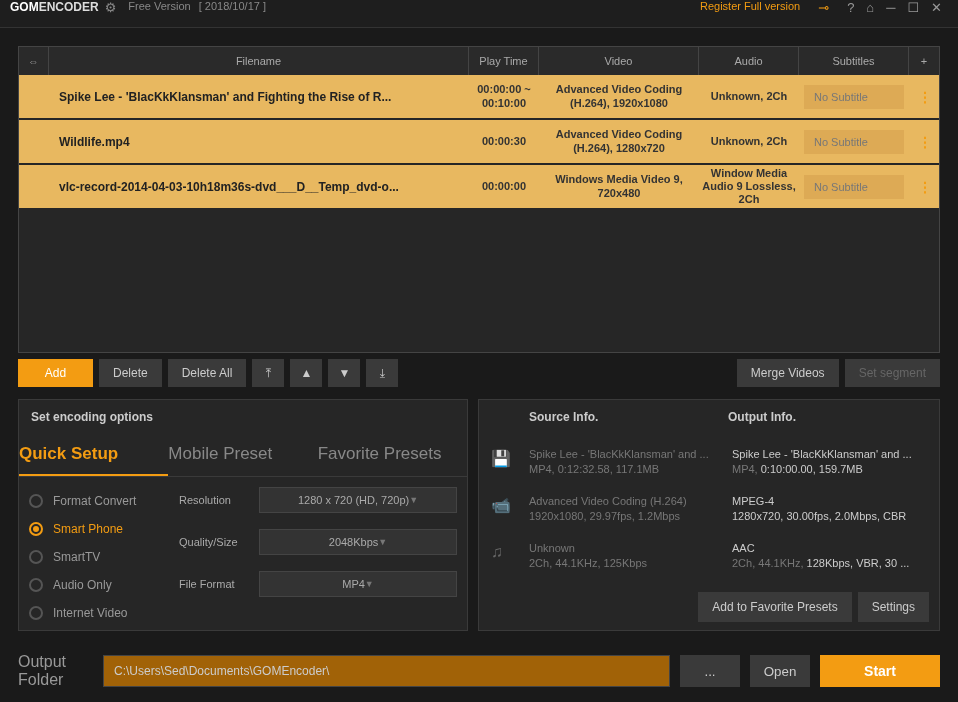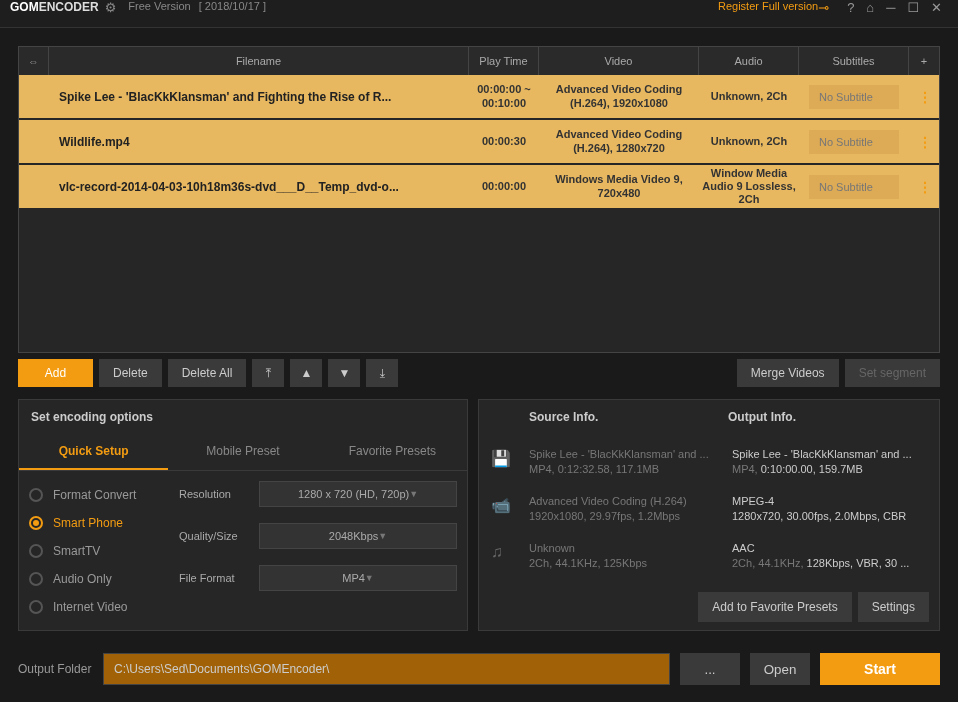--- a/index.html
+++ b/index.html
@@ -6,21 +6,21 @@
 body { background:#1a1a1a; width:958px; height:702px; overflow:hidden; color:#999; font-size:12px; }
 
 
 .titlebar { height:28px; background:#1e1e1e; display:flex; align-items:flex-start; padding:0 10px; border-bottom:1px solid #333; }
 .titlebar .logo { color:#ddd; font-size:12px; font-weight:bold; margin-right:6px; }
 .titlebar .logo b { color:#fff; }
 .titlebar .gear { color:#888; margin-right:12px; cursor:pointer; font-size:13px;}
 .titlebar .freever { color:#888; font-size:11px; margin-right:8px;}
 .titlebar .date { color:#888; font-size:11px;}
 .titlebar .spacer { flex:1; }
-.titlebar .register { color:#f39c12; font-size:11px; margin-right:0; cursor:pointer;}
+.titlebar .register { color:#f39c12; font-size:11px; margin-right:18px; cursor:pointer;}
 .titlebar .key-icon { color:#f39c12; margin-right:12px; font-size:13px;}
 .titlebar .tb-icon { color:#999; margin:0 6px; cursor:pointer; font-size:13px;}
 
 
 .main { padding:18px 18px 10px 18px; }
 
 
 .filetable { border:1px solid #444; }
 .ft-header { display:flex; height:28px; background:#2a2a2a; color:#aaa; font-size:11px; }
 .ft-header > div { display:flex; align-items:center; justify-content:center; border-right:1px solid #444;}
@@ -34,39 +34,39 @@
 .ft-body { height:277px; background:#262626; overflow:hidden;}
 .ft-row { display:flex; height:45px; background:#e8b860; color:#333; font-size:11px; border-bottom:2px solid #262626; align-items:center;}
 .ft-row > div { display:flex; align-items:center; justify-content:center; height:100%; padding:2px;}
 .ft-row .ft-col-link { width:30px;}
 .ft-row .ft-col-name { flex:1; justify-content:flex-start; padding-left:10px; font-weight:bold; color:#222; font-size:12px; white-space:nowrap; overflow:hidden; text-overflow:ellipsis;}
 .ft-row .ft-col-play { width:70px; font-weight:bold; color:#333; text-align:center; line-height:1.2;}
 .ft-row .ft-col-video { width:160px; font-weight:bold; color:#333; text-align:center; line-height:1.2;}
 .ft-row .ft-col-audio { width:100px; font-weight:bold; color:#333; text-align:center; line-height:1.2;}
 .ft-row .ft-col-sub { width:110px;}
 .ft-row .ft-col-plus { width:30px; color:#f39c12;}
-.sub-btn { background:#ddaa55; border:none; padding:6px 10px; color:#777; font-size:11px; width:90px; text-align:left;}
+.sub-btn { background:#ddaa55; border:none; padding:6px 10px; color:#777; font-size:11px; width:100px; text-align:left;}
 .dots-v { color:#f39c12; font-size:14px; font-weight:bold; letter-spacing:-2px;}
 
 
 .actionbar { display:flex; margin-top:6px; gap:6px; align-items:center;}
 .btn { height:28px; padding:0 14px; background:#3a3a3a; color:#ccc; border:none; font-size:12px; cursor:pointer; display:flex; align-items:center; justify-content:center;}
 .btn-orange { background:#f39c12; color:#fff; }
 .btn-sq { width:32px; padding:0;}
 .btn-disabled { color:#666;}
 .actionbar .spacer{flex:1;}
 
 
 .enc-row { display:flex; gap:10px; margin-top:12px;}
 .panel { background:#262626; border:1px solid #3a3a3a; }
 .panel-left { width:450px; height:232px;}
 .panel-right { flex:1; height:232px;}
 .panel-title { padding:10px 12px; color:#ccc; font-size:12px; font-weight:bold;}
 .tabs { display:flex; border-bottom:1px solid #3a3a3a;}
-.tab { flex:1; text-align:center; padding:10px 0; color:#888; font-size:12px; cursor:pointer;}
+.tab { flex:1; text-align:left; padding:10px 0; color:#888; font-size:17px; cursor:pointer;}
 .tab.active { color:#f39c12; border-bottom:2px solid #f39c12; font-weight:bold;}
 .quick-body { display:flex; padding:10px;}
 .radio-col { width:150px;}
 .radio-item { display:flex; align-items:center; padding:7px 0; color:#999; cursor:pointer;}
 .radio-item .r { width:14px; height:14px; border-radius:50%; border:2px solid #555; margin-right:10px; display:flex;align-items:center;justify-content:center;}
 .radio-item.active { color:#f39c12;}
 .radio-item.active .r { border-color:#f39c12;}
 .radio-item.active .r::after { content:''; width:6px;height:6px;background:#f39c12;border-radius:50%;}
 .form-col { flex:1;}
 .form-row { display:flex; align-items:center; margin-bottom:16px;}
@@ -82,21 +82,21 @@
 .info-row { display:flex; align-items:flex-start; padding:8px 0;}
 .info-row .icon { width:38px; color:#666; font-size:16px; padding-top:2px;}
 .info-row .src { flex:1; color:#777; font-size:11px; line-height:1.4; padding-right:8px;}
 .info-row .out { flex:1; color:#ccc; font-size:11px; line-height:1.4;}
 .info-row .out .dim{color:#777;}
 .info-footer { display:flex; justify-content:flex-end; gap:6px; padding:8px 10px;}
 .btn2 { background:#3a3a3a; color:#ccc; border:none; padding:8px 14px; font-size:12px; cursor:pointer;}
 
 
 .bottombar { display:flex; align-items:center; padding:12px 18px; gap:10px;}
-.bottombar label { color:#999; font-size:12px; width:75px;}
+.bottombar label { color:#999; font-size:16px; width:75px;}
 .path-input { flex:1; height:32px; background:#a16207; border:1px solid #444; color:#ccc; padding:0 10px; font-size:12px;}
 .browse-btn { width:60px; height:32px; background:#3a3a3a; border:none; color:#ccc; cursor:pointer;}
 .open-btn { width:60px; height:32px; background:#3a3a3a; border:none; color:#ccc; cursor:pointer;}
 .start-btn { width:120px; height:32px; background:#f39c12; border:none; color:#fff; font-size:14px; font-weight:bold; cursor:pointer;}
 </style>
 </head>
 <body>
 
 <div class="titlebar">
   <span class="logo"><b>GOM</b><span>ENCODER</span></span>

